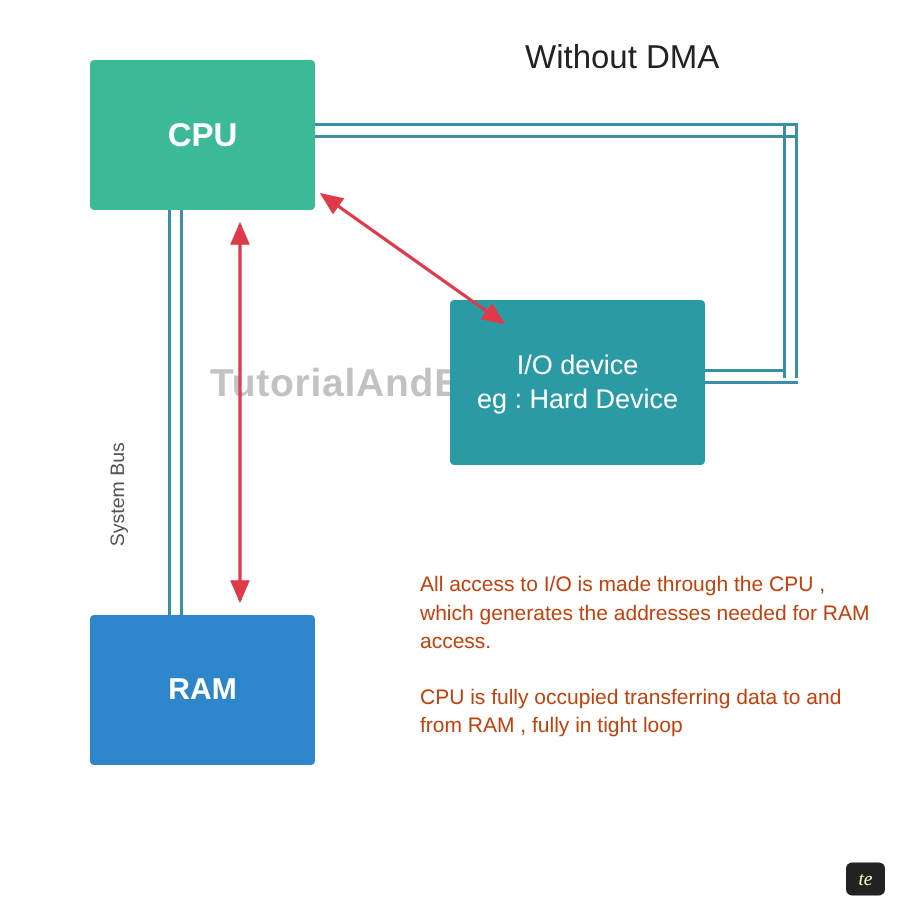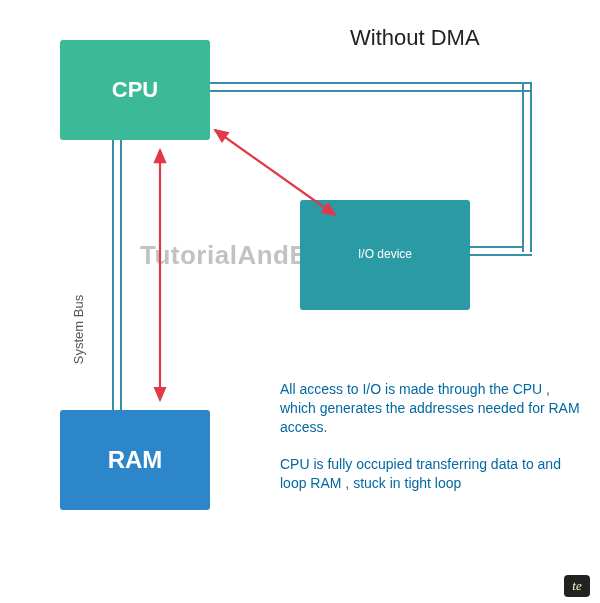--- a/index.html
+++ b/index.html
@@ -30,28 +30,28 @@
     left: 60px; top: 40px;
     width: 150px; height: 100px;
     background: #3cb996;
   }
   .cpu-box .label { font-size: 22px; font-weight: bold; }
   .ram-box {
     left: 60px; top: 410px;
     width: 150px; height: 100px;
     background: #2d86c9;
   }
-  .ram-box .label { font-size: 24px; font-weight: bold; }
+  .ram-box .label { font-size: 20px; font-weight: bold; }
   .io-box {
     left: 300px; top: 200px;
     width: 170px; height: 110px;
     background: #2a9aa5;
     padding: 8px;
   }
-  .io-box .label { font-size: 12px; font-weight: normal; line-height: 1.3; text-align: right; }
+  .io-box .label { font-size: 18px; font-weight: normal; line-height: 1.3; text-align: right; }
   .title {
     position: absolute;
     left: 350px; top: 25px;
     font-size: 22px;
     color: #222;
   }
   .watermark {
     position: absolute;
     left: 140px; top: 240px;
     font-size: 26px;
@@ -65,21 +65,21 @@
     transform: translateX(-50%) rotate(-90deg);
     transform-origin: center;
     font-size: 13px;
     color: #555;
   }
   .desc {
     position: absolute;
     left: 280px;
     width: 300px;
     font-size: 14px;
-    color: #0369a1;
+    color: #c2410c;
     line-height: 1.35;
   }
   .desc1 { top: 380px; }
   .desc2 { top: 455px; }
   .desc3 { top: 535px; }
   
   .hline, .vline {
     position: absolute;
     background: #388fa7;
   }
@@ -126,20 +126,21 @@
 
   <div class="sysbus-label">System Bus</div>
 
   <div class="watermark">TutorialAndExample</div>
 
   <div class="box cpu-box">
     <span class="label">CPU</span>
   </div>
   <div class="box io-box">
     <span class="label">I/O device</span>
+    <span class="label">eg : Hard Device</span>
   </div>
   <div class="box ram-box">
     <span class="label">RAM</span>
   </div>
 
   <svg class="arrows">
     <defs>
       <marker id="ah" markerWidth="10" markerHeight="10" refX="6" refY="3" orient="auto" markerUnits="strokeWidth">
         <path d="M0,0 L7,3 L0,6 Z" fill="#e03a4a"></path>
       </marker>
@@ -147,16 +148,16 @@
         <path d="M7,0 L0,3 L7,6 Z" fill="#e03a4a"></path>
       </marker>
     </defs>
 
     <line x1="160" y1="150" x2="160" y2="400" stroke="#e03a4a" stroke-width="2.2" marker-start="url(#ahrev)" marker-end="url(#ah)"></line>
 
     <line x1="215" y1="130" x2="335" y2="215" stroke="#e03a4a" stroke-width="2.2" marker-start="url(#ahrev)" marker-end="url(#ah)"></line>
   </svg>
 
   <div class="desc desc1">All access to I/O is made through the CPU , which generates the addresses needed for RAM access.</div>
-  <div class="desc desc2">CPU is fully occupied transferring data to and loop RAM , stuck in tight loop</div>
+  <div class="desc desc2">CPU is fully occupied transferring data to and from RAM , fully in tight loop</div>
 
   <div class="te-badge">te</div>
 </div>
 
 </body></html>

